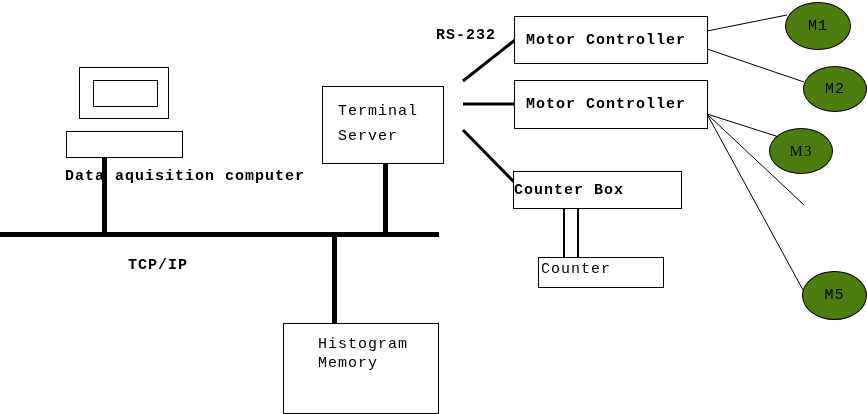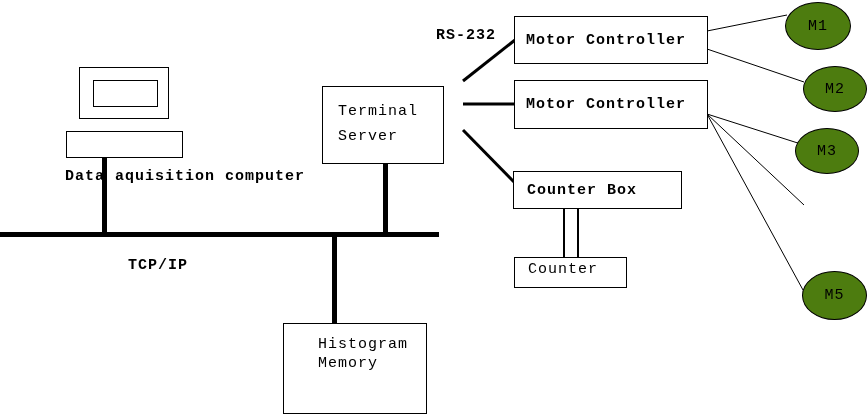--- a/index.html
+++ b/index.html
@@ -76,32 +76,32 @@
   <span class="lbl" style="left:128px; top:257px;">TCP/IP</span>
 
   <span class="lbl" style="left:436px; top:27px;">RS-232</span>
 
   <div class="box pre" style="left:322px; top:67px; width:122px; height:78px; padding:12px 0 0 15px; line-height:25px;margin-top:19px;">Terminal
 Server</div>
 
   <div class="box vcenter" style="left:514px; top:16px; width:194px; height:48px; padding-left:11px;">Motor Controller</div>
   <div class="box vcenter" style="left:514px; top:80px; width:194px; height:49px; padding-left:11px;">Motor Controller</div>
 
-  <div class="box vcenter" style="left:513px; top:171px; width:169px; height:38px; padding-left:13px;">Counter Box</div>
-  <div class="box" style="left:514px; top:257px; width:113px; height:31px; padding:3px 0 0 13px;">Counter</div>
+  <div class="box vcenter" style="left:513px; top:171px; width:169px; height:38px; ">Counter Box</div>
+  <div class="box" style="left:538px; top:257px; width:126px; height:31px; padding:3px 0 0 2px;">Counter</div>
 
-  <div class="box pre" style="left:283px; top:323px; width:144px; height:91px; padding:11px 0 0 34px; line-height:19px;">Histogram
+  <div class="box pre" style="left:283px; top:323px; width:156px; height:91px; padding:11px 0 0 34px; line-height:19px;">Histogram
 Memory</div>
 
   <div class="motor" style="left:785px; top:2px; width:66px; height:48px;">
     <span>M1</span>
   </div>
   <div class="motor" style="left:803px; top:66px; width:64px; height:46px;">
     <span>M2</span>
   </div>
-  <div class="motor" style="left:795px; top:128px; width:64px; height:46px;">
+  <div class="motor" style="left:769px; top:128px; width:64px; height:46px;font-family:Liberation Serif, serif;">
     <span>M3</span>
   </div>
   <div class="motor" style="left:802px; top:271px; width:65px; height:49px;">
     <span>M5</span>
   </div>
 
 </div>
 
 </body></html>

